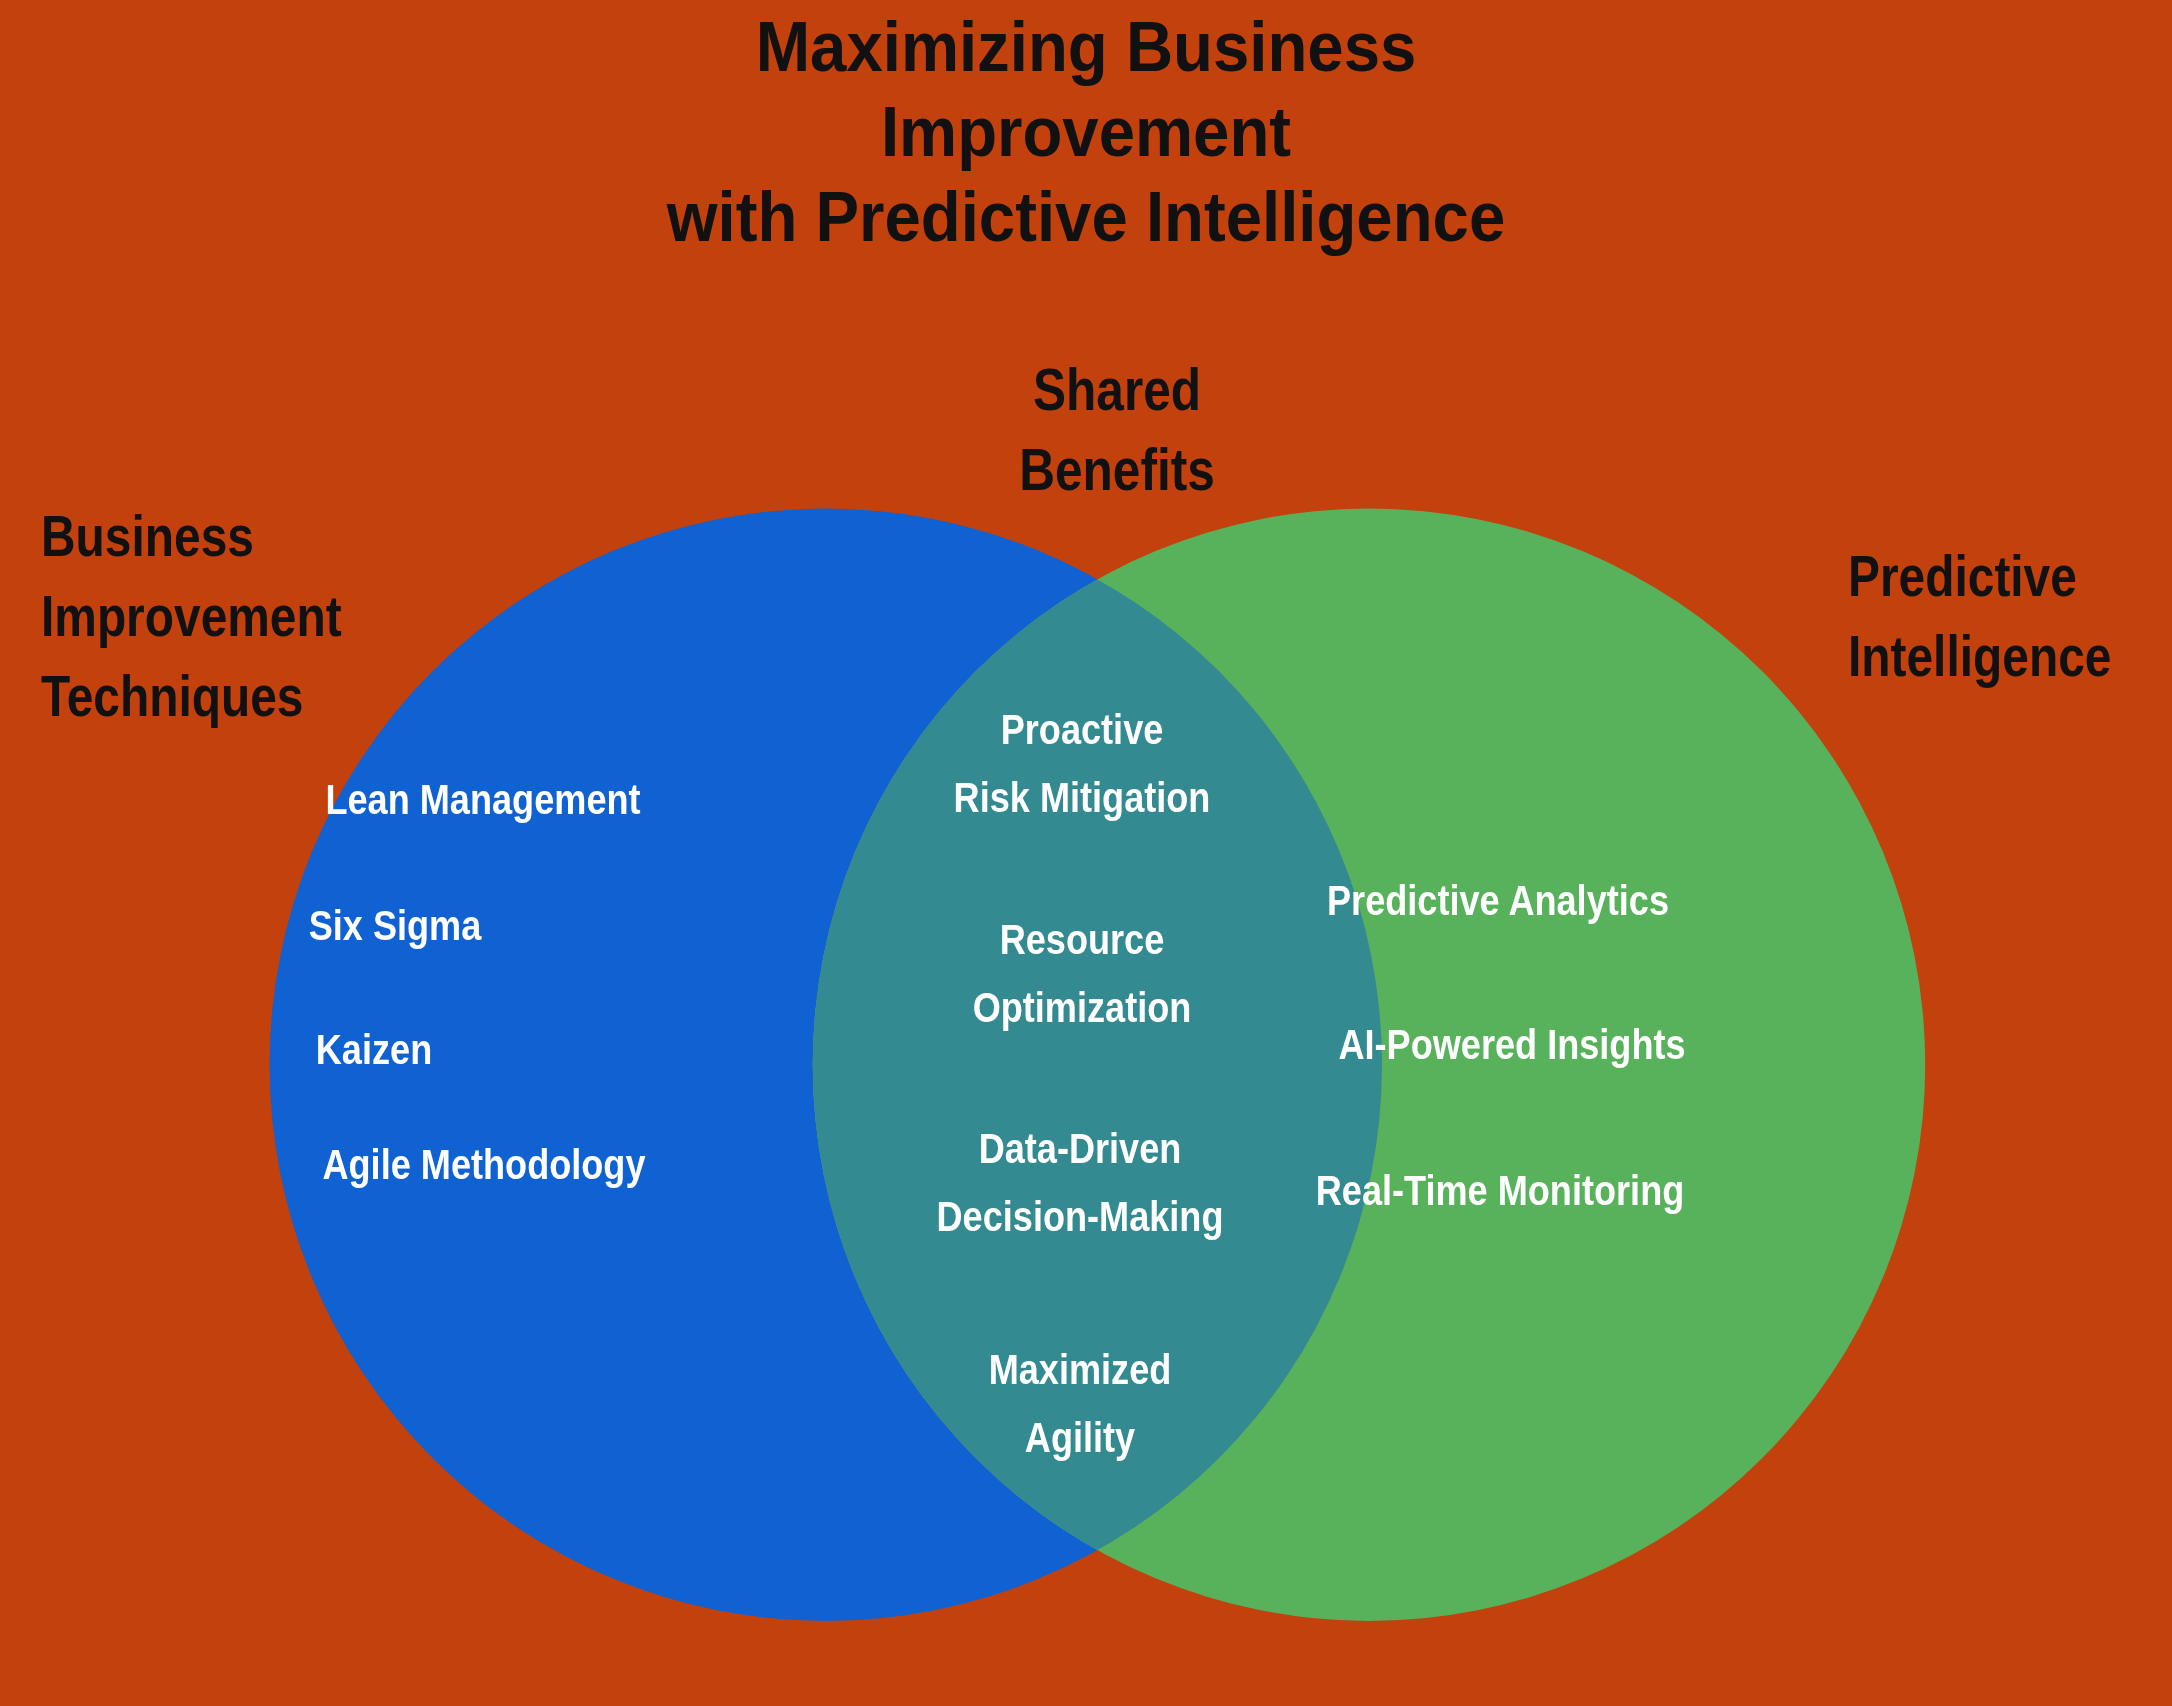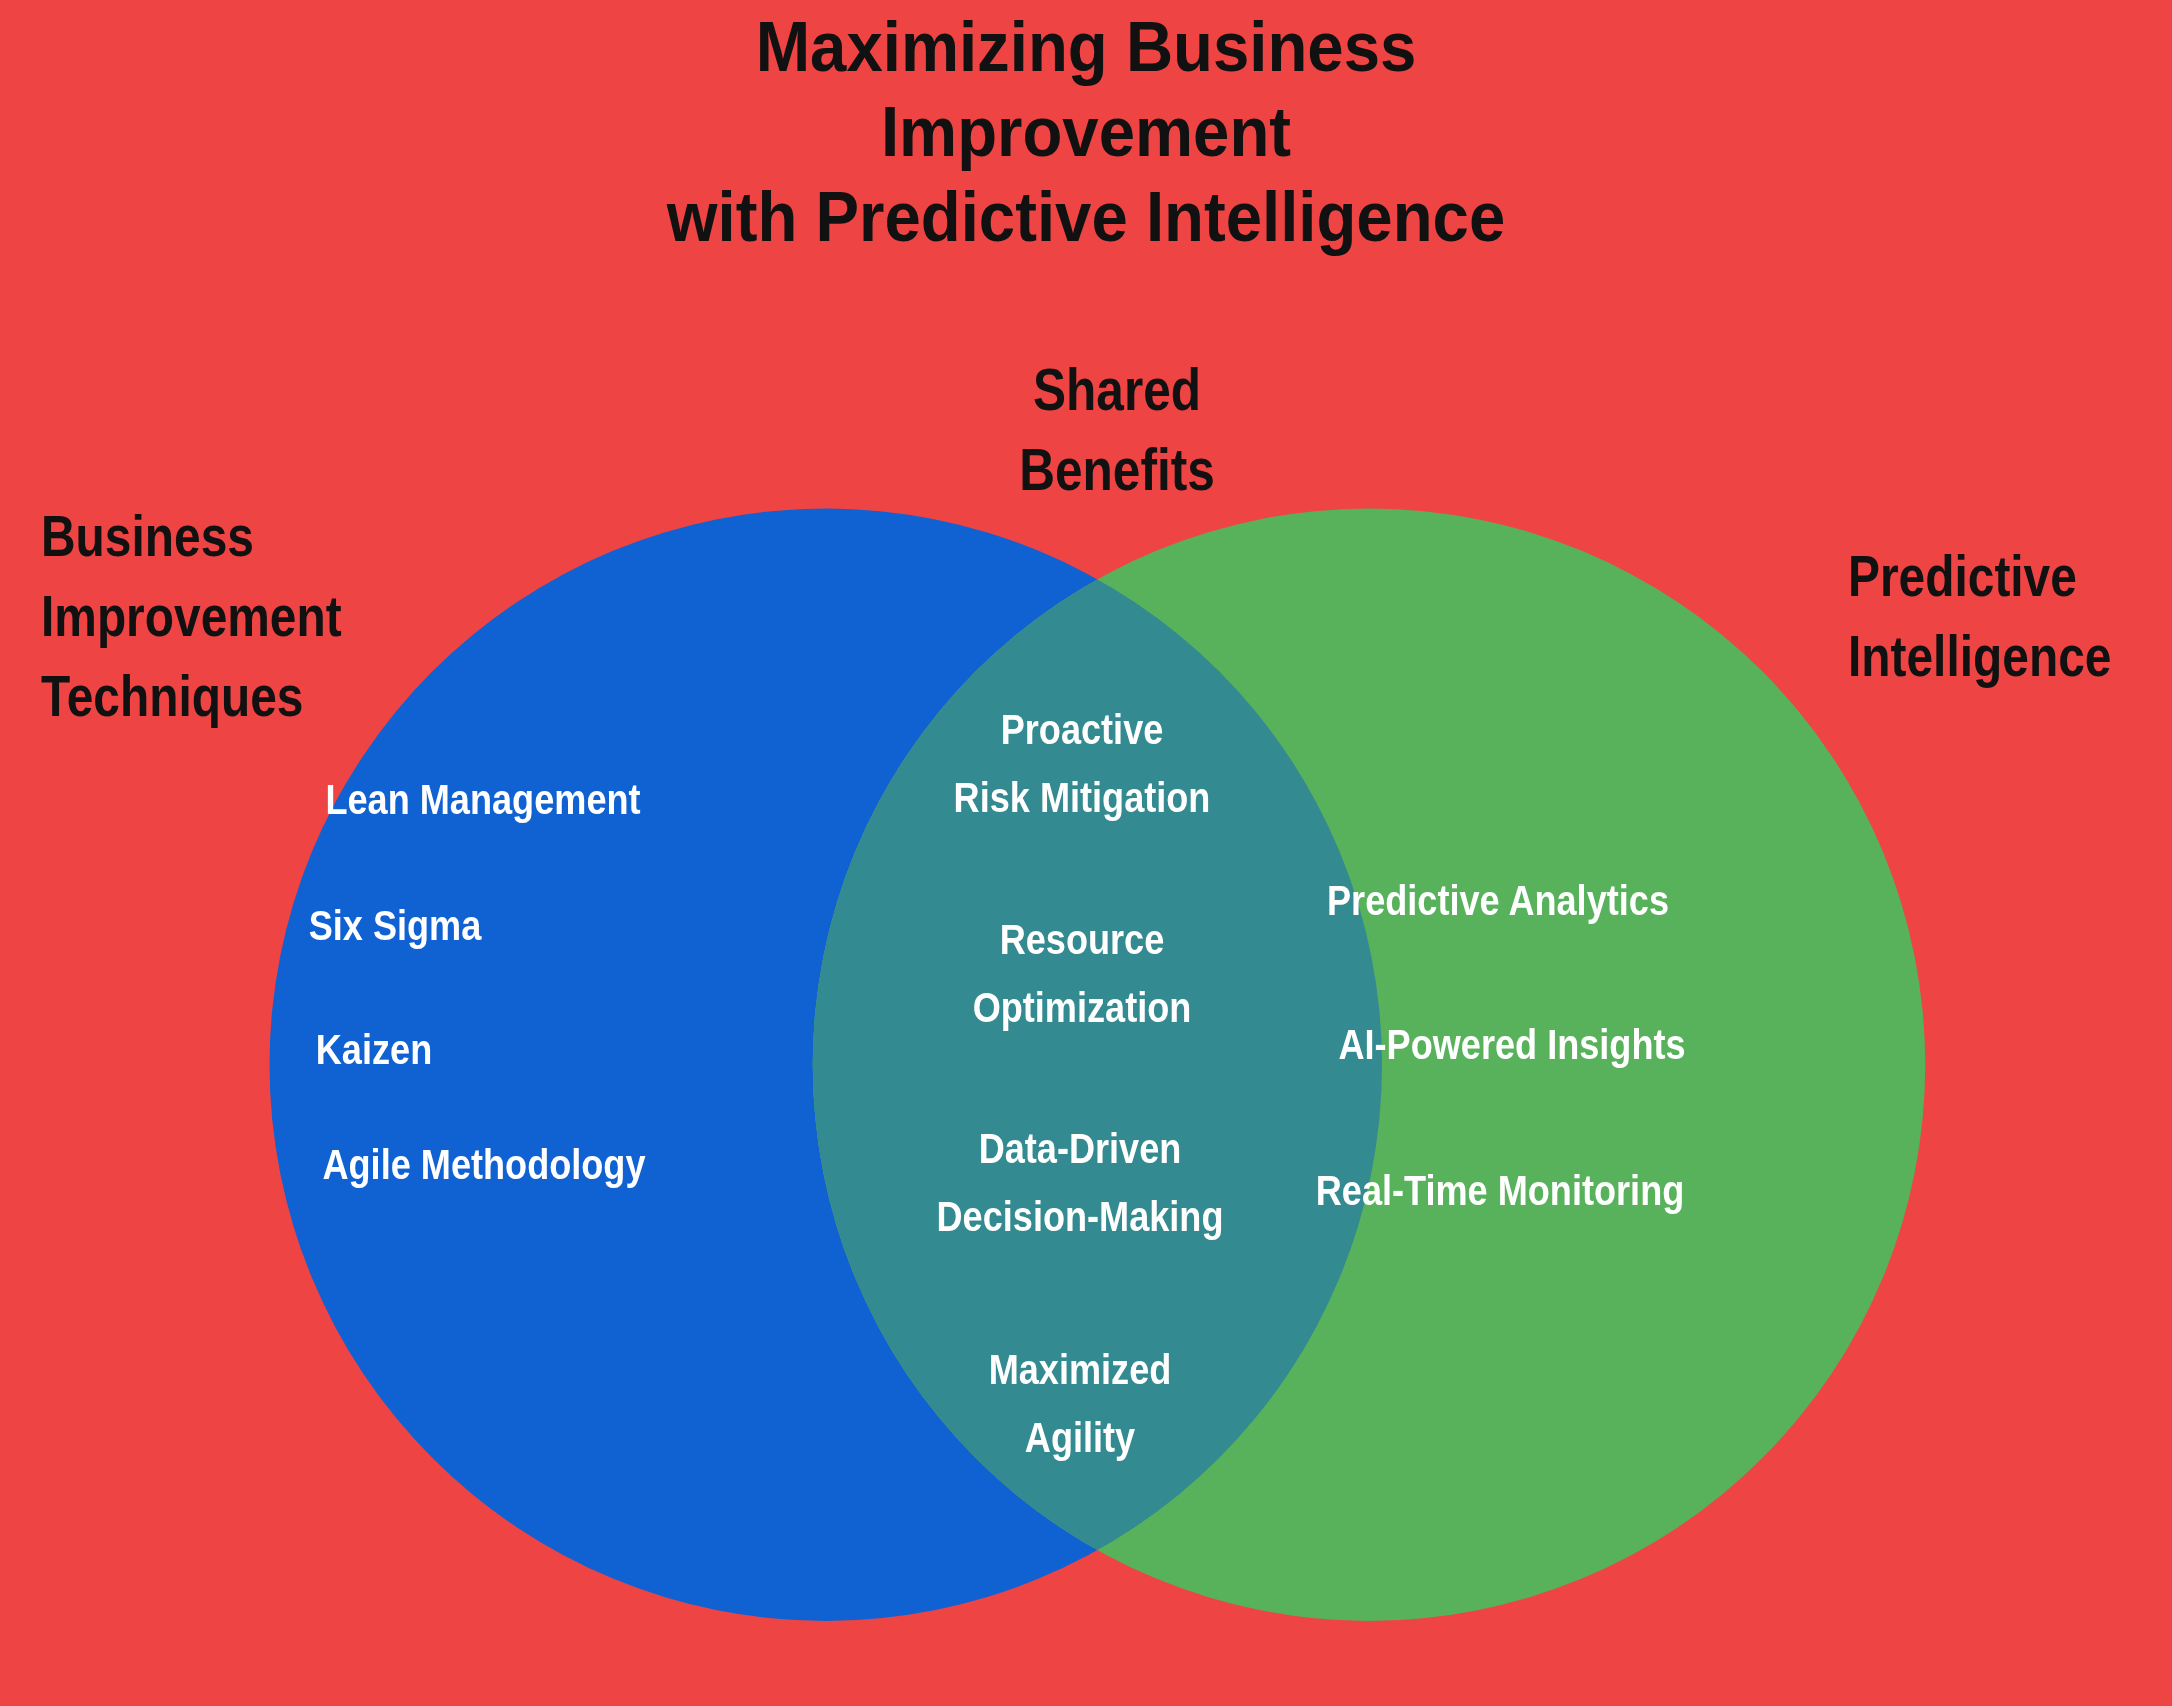--- a/index.html
+++ b/index.html
@@ -4,21 +4,21 @@
 <style>
   html, body {
     margin: 0;
     padding: 0;
     background: #ffffff;
   }
   #canvas {
     position: relative;
     width: 2173px;
     height: 1707px;
-    background: #ef4444;
+    background: #c2410c;
     overflow: hidden;
     font-family: "Liberation Sans", sans-serif;
   }
   .venn-svg {
     position: absolute;
     left: 0;
     top: 0;
   }
   .label {
     position: absolute;

